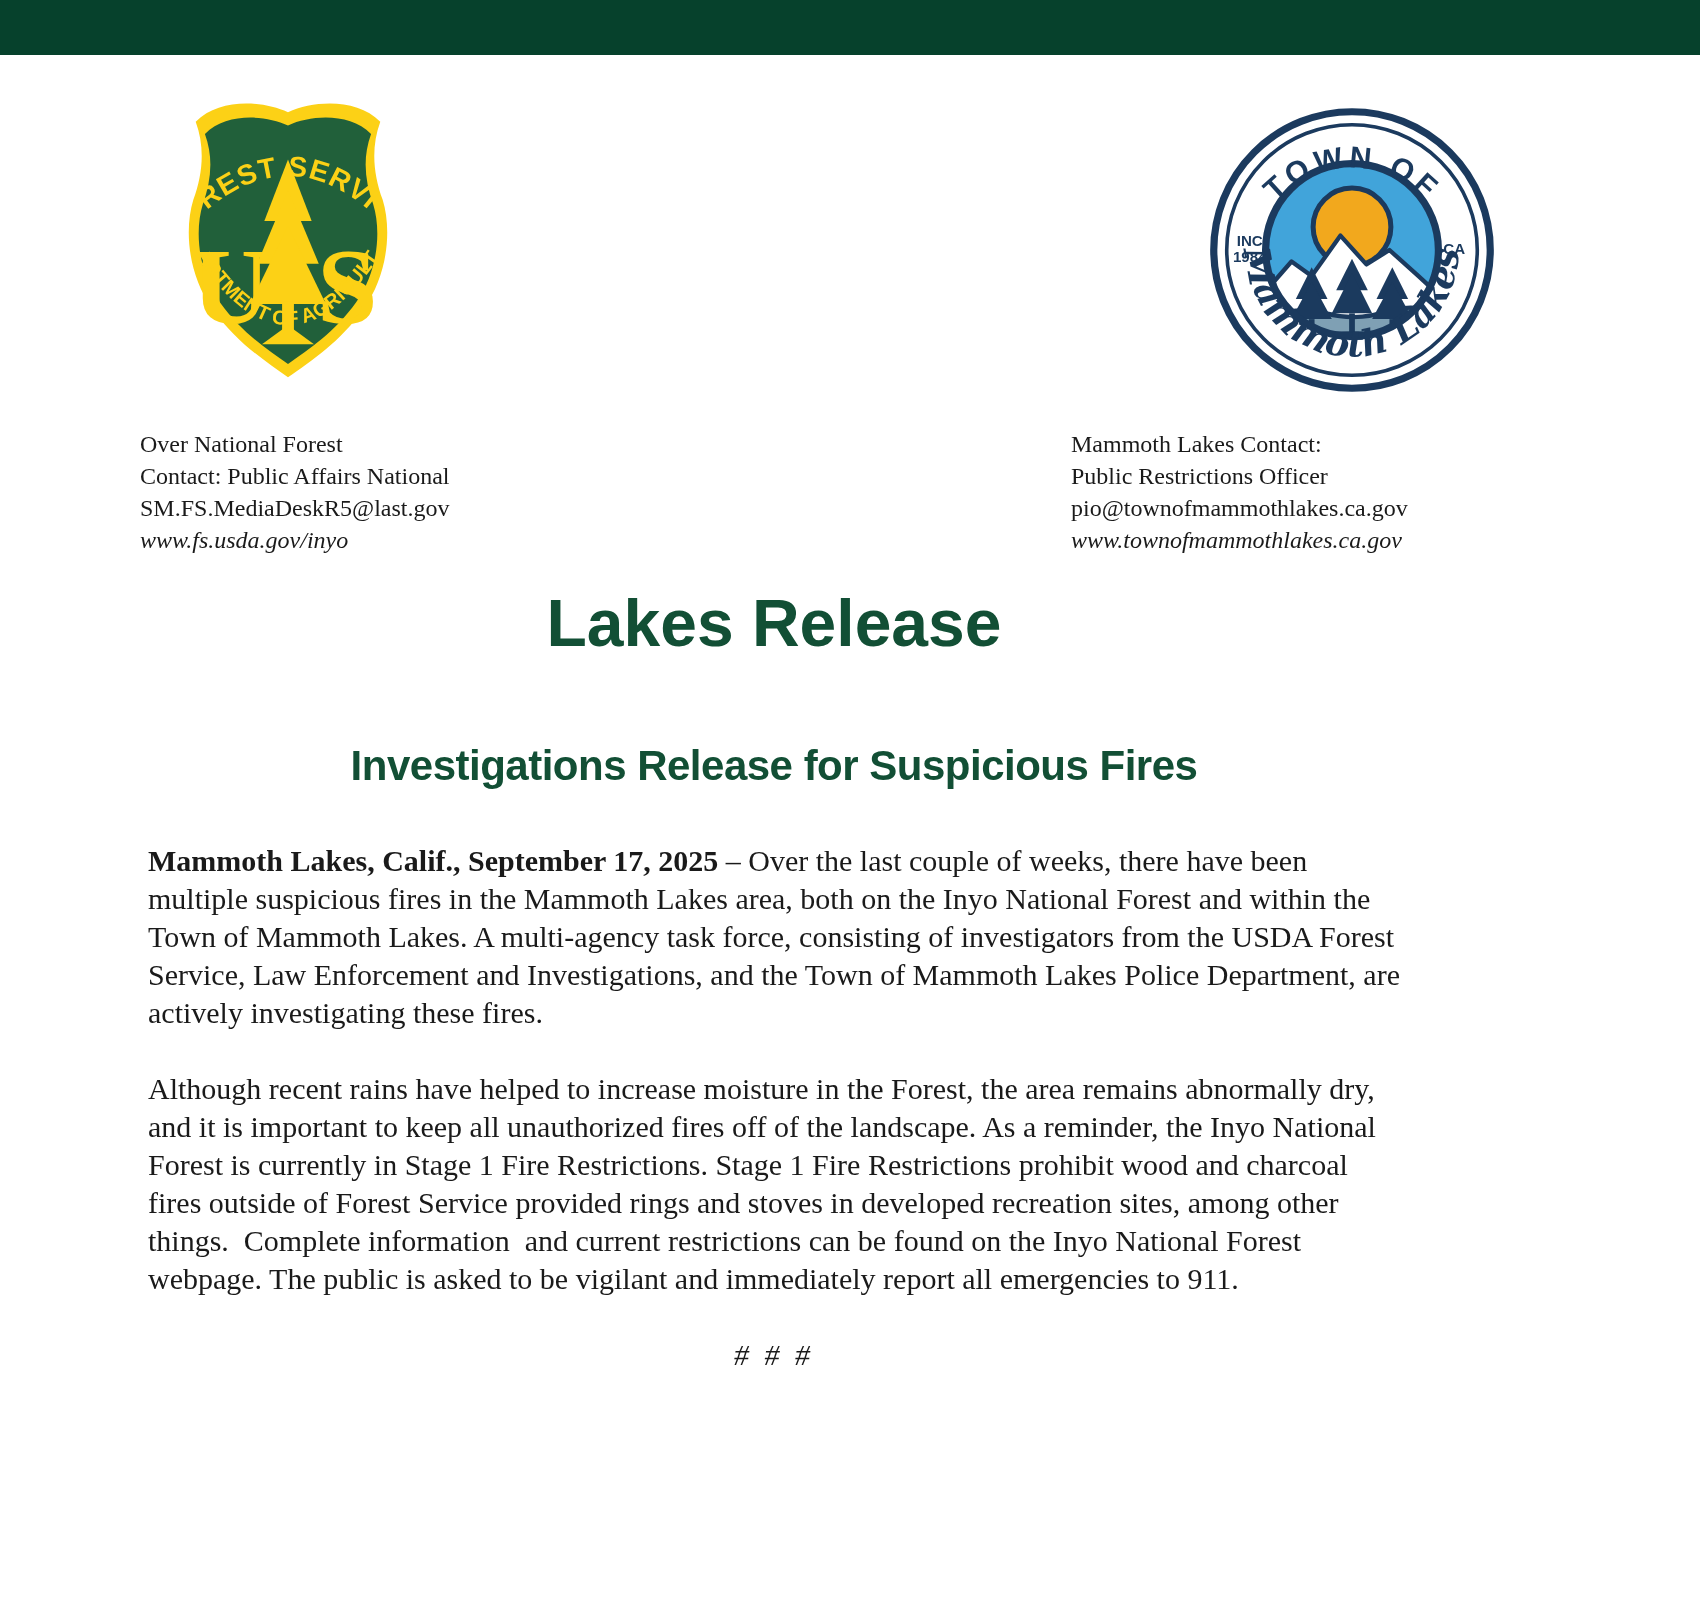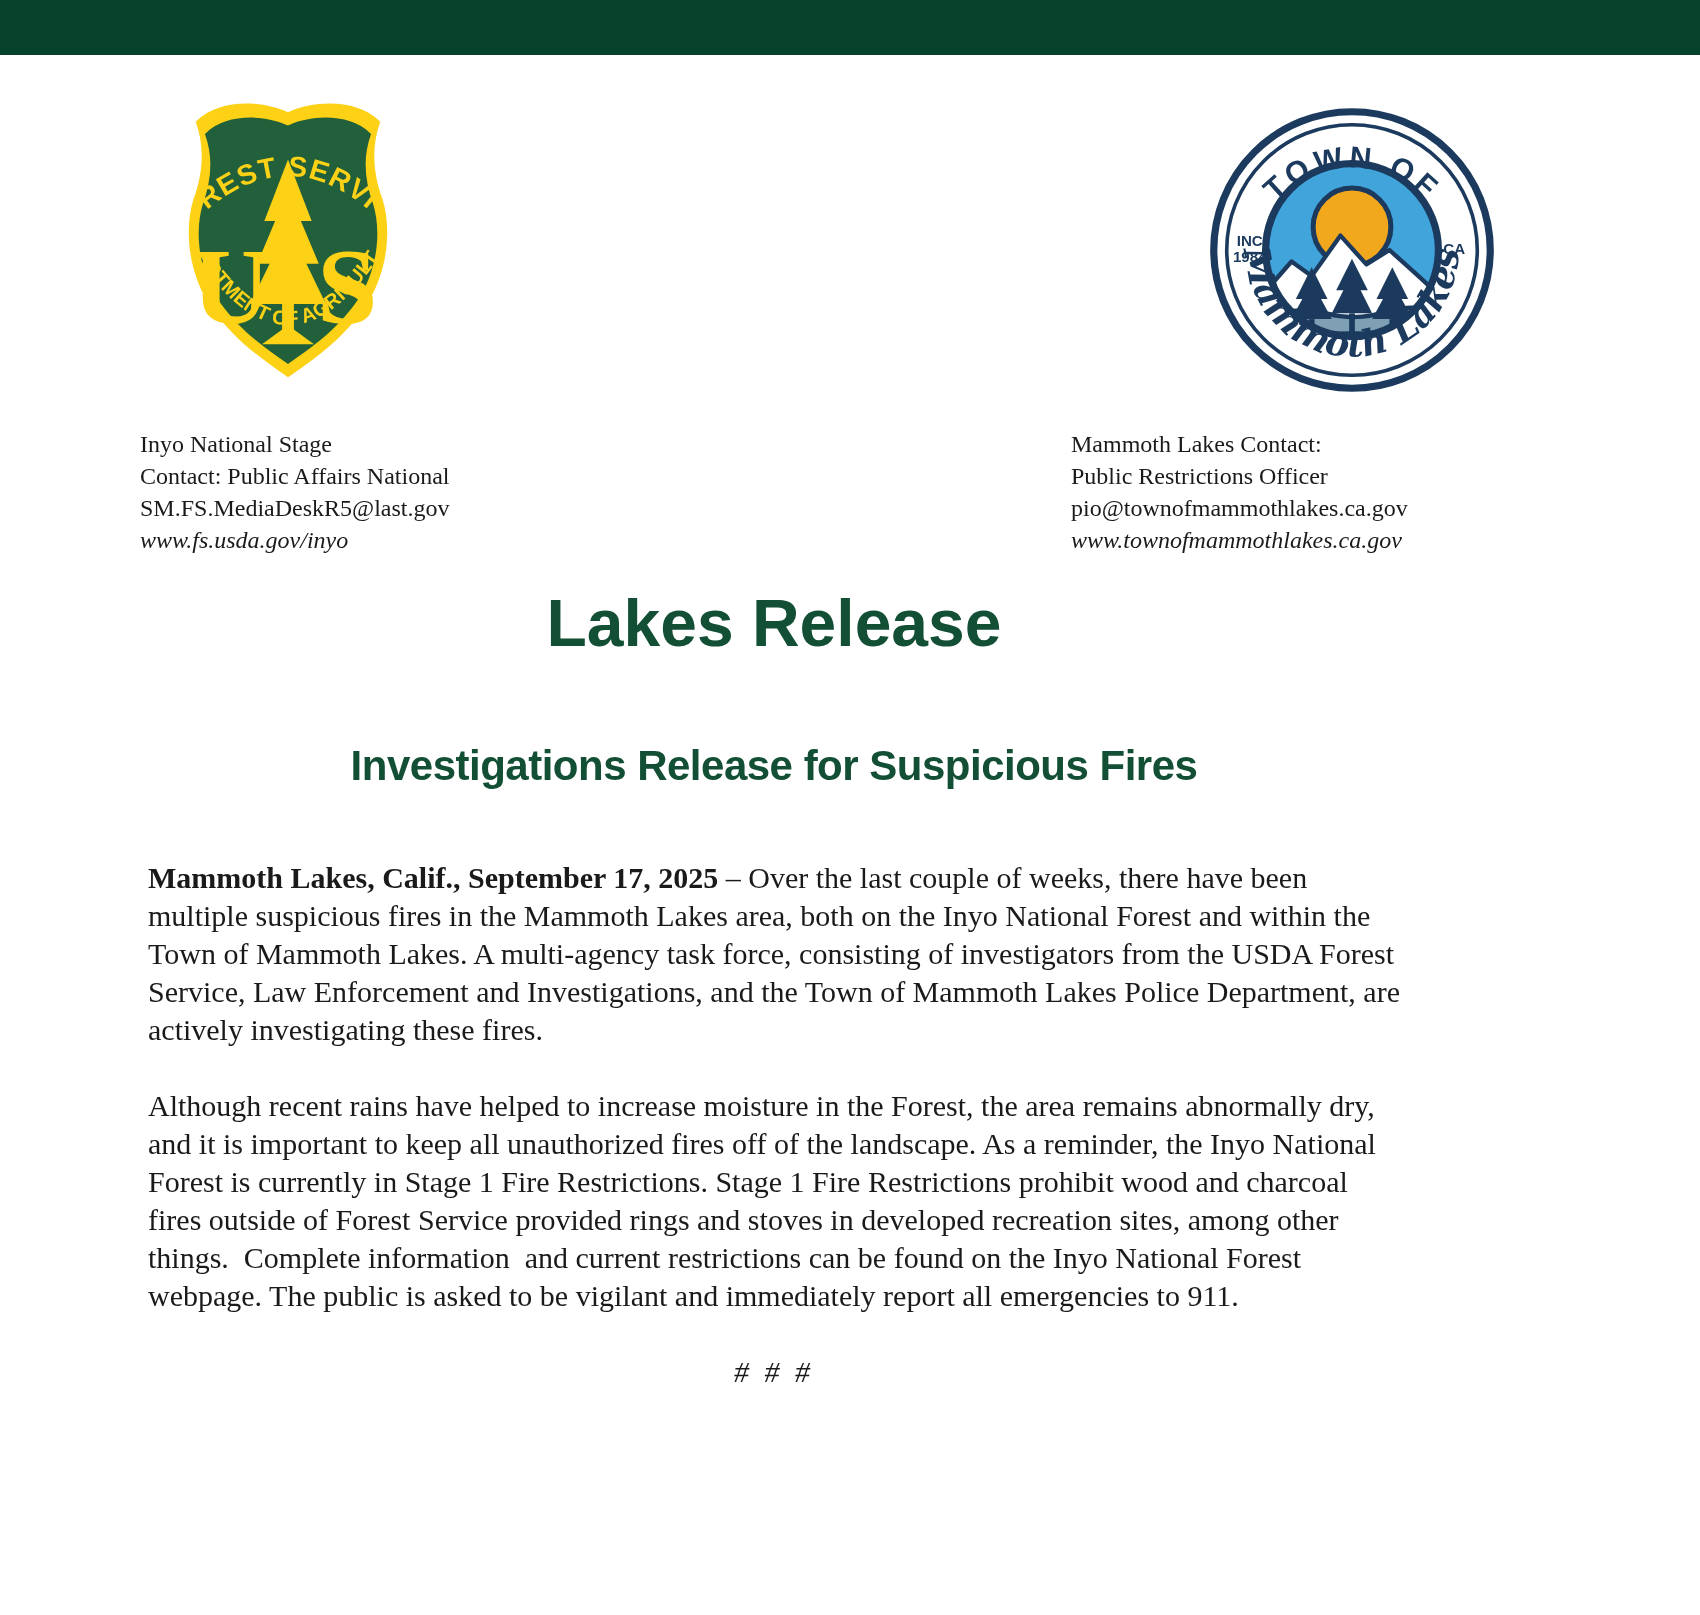--- a/index.html
+++ b/index.html
@@ -35,21 +35,21 @@
   }
   .subtitle{
     position:absolute;left:0;top:742px;width:100%;
     font-family:"Liberation Sans",sans-serif;font-weight:bold;
     font-size:42px;color:var(--head-green);letter-spacing:-0.5px;
   }
   .body-block{
     position:absolute;left:148px;top:842px;width:1252px;
     font-size:30px;line-height:38px;
   }
-  .body-block p{margin:17px 0 38px 0;white-space:pre-wrap;}
+  .body-block p{margin:0 0 38px 0;white-space:pre-wrap;}
   .lead-bold{font-weight:bold;}
   .end-mark{
     margin-top:16px;text-align:center;font-style:italic;
     font-size:30px;letter-spacing:4px;
   }
   svg text{user-select:none;}
 </style>
 </head>
 <body>
 
@@ -114,21 +114,21 @@
   </text>
   <text x="29" y="97" text-anchor="middle" font-family="Liberation Sans, sans-serif" font-weight="bold" font-size="10.5" fill="#1b3a5e">INC</text>
   <text x="29" y="108" text-anchor="middle" font-family="Liberation Sans, sans-serif" font-weight="bold" font-size="10.5" fill="#1b3a5e">1984</text>
   <text x="171" y="103" text-anchor="middle" font-family="Liberation Sans, sans-serif" font-weight="bold" font-size="10.5" fill="#1b3a5e">CA</text>
   <text font-family="DejaVu Serif, serif" font-style="italic" font-weight="bold" font-size="25" fill="#1b3a5e">
     <textPath href="#tmlArcBottom" startOffset="50%" text-anchor="middle">Mammoth Lakes</textPath>
   </text>
 </svg>
 
 <div class="contact contact-left">
-  <div>Inyo National Stage</div>
+  <div>Over National Forest</div>
   <div>Contact:  Public Affairs National</div>
   <div>SM.FS.MediaDeskR5@last.gov</div>
   <div class="italic">www.fs.usda.gov/inyo</div>
 </div>
 
 <div class="contact contact-right">
   <div>Mammoth Lakes Contact:</div>
   <div>Public Restrictions Officer</div>
   <div>pio@townofmammothlakes.ca.gov</div>
   <div class="italic">www.townofmammothlakes.ca.gov</div>

